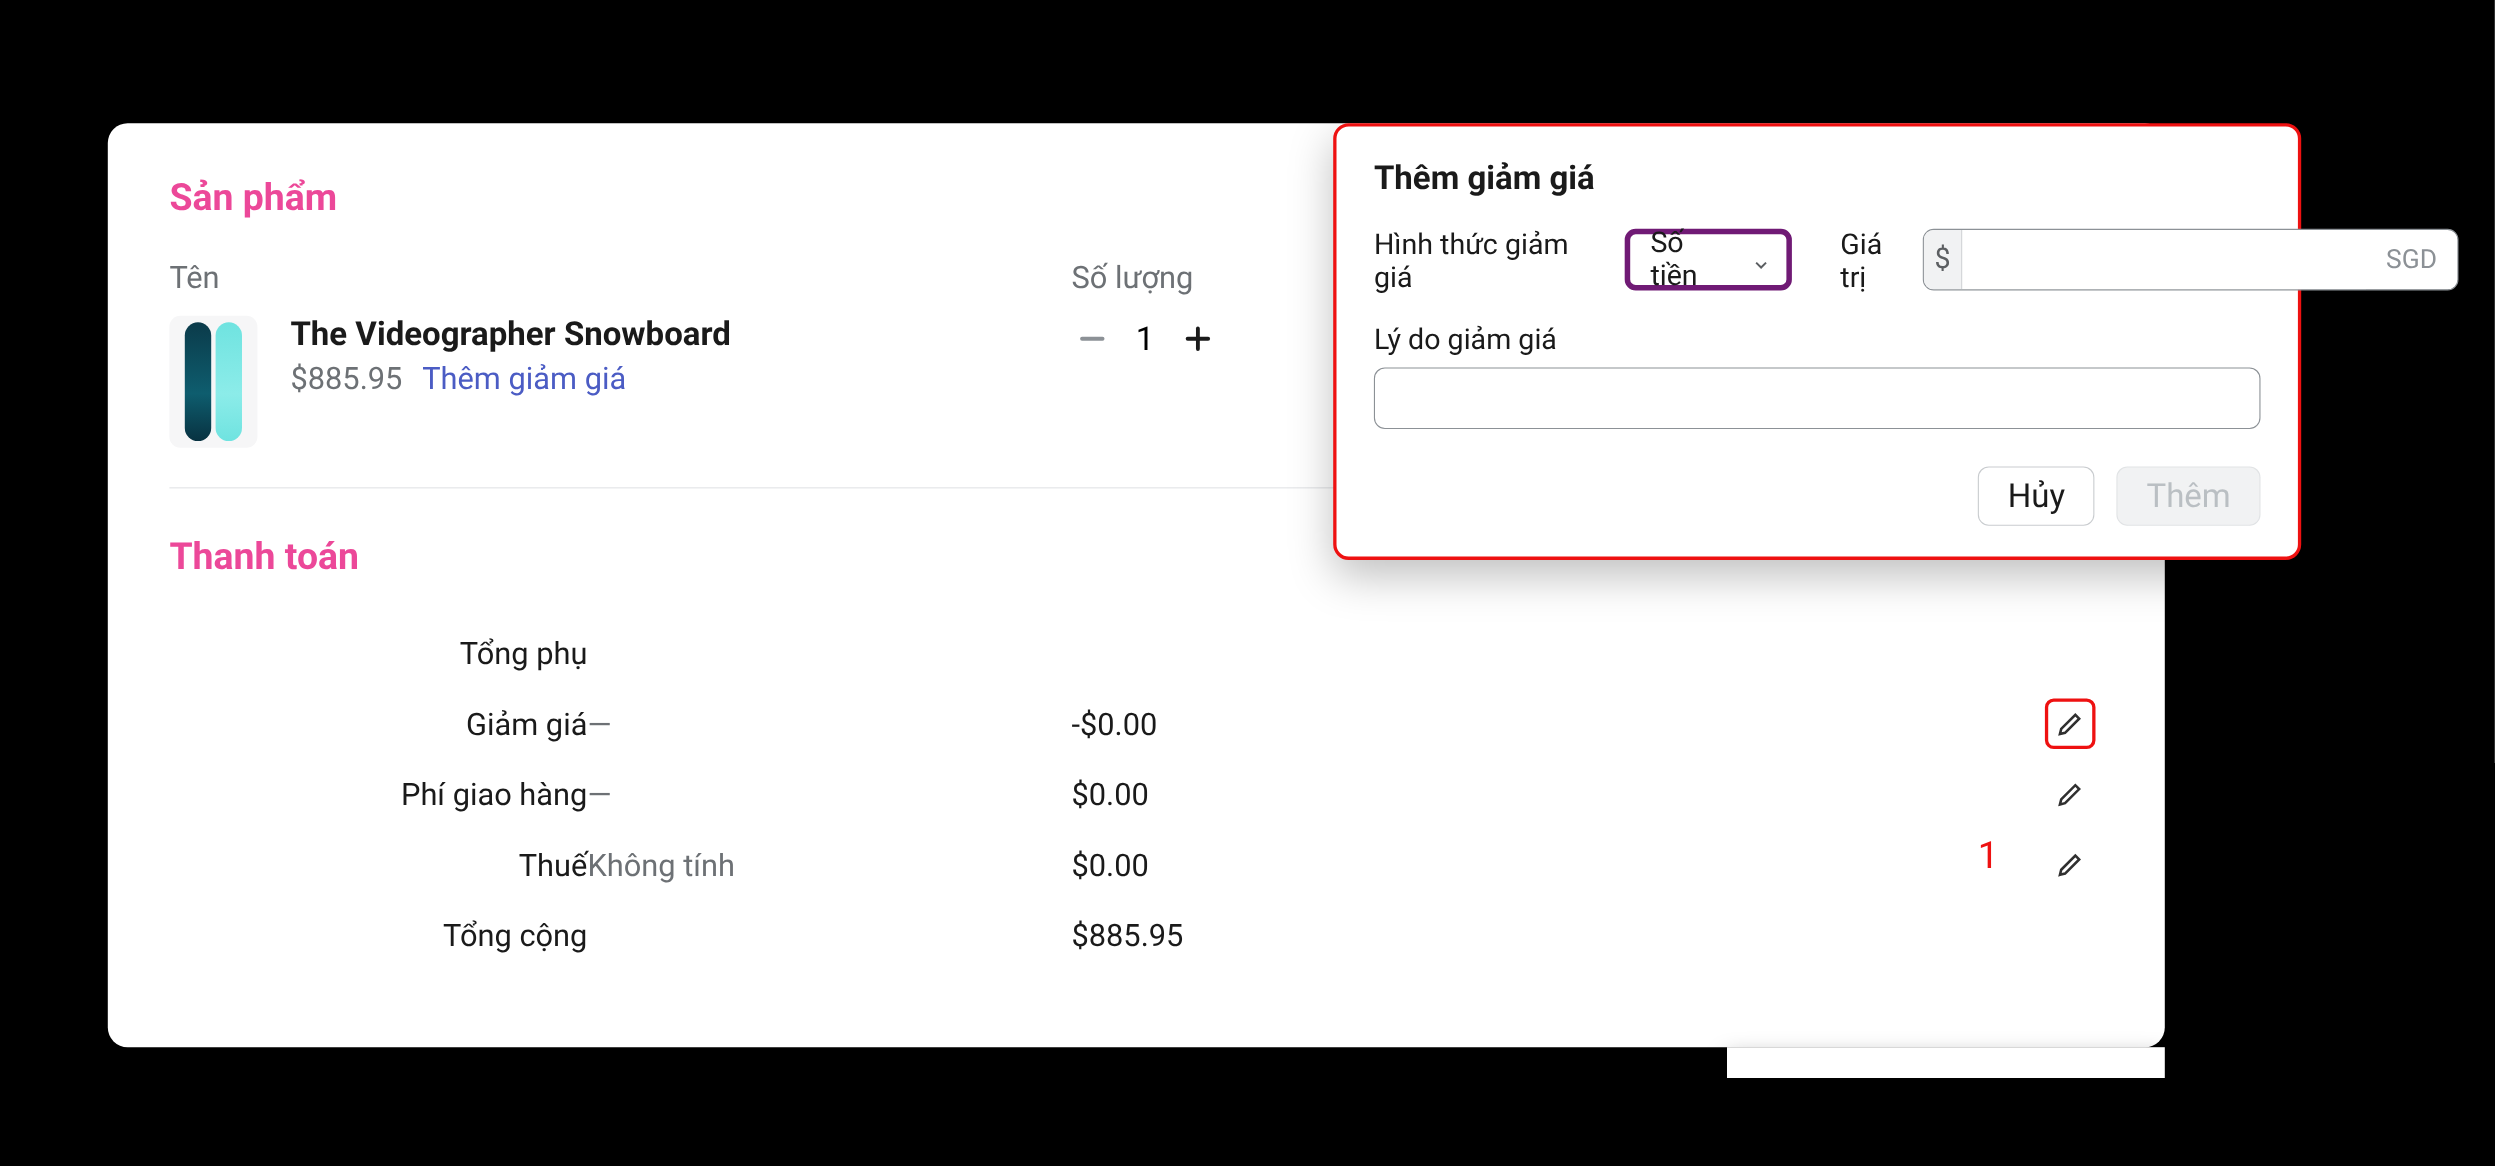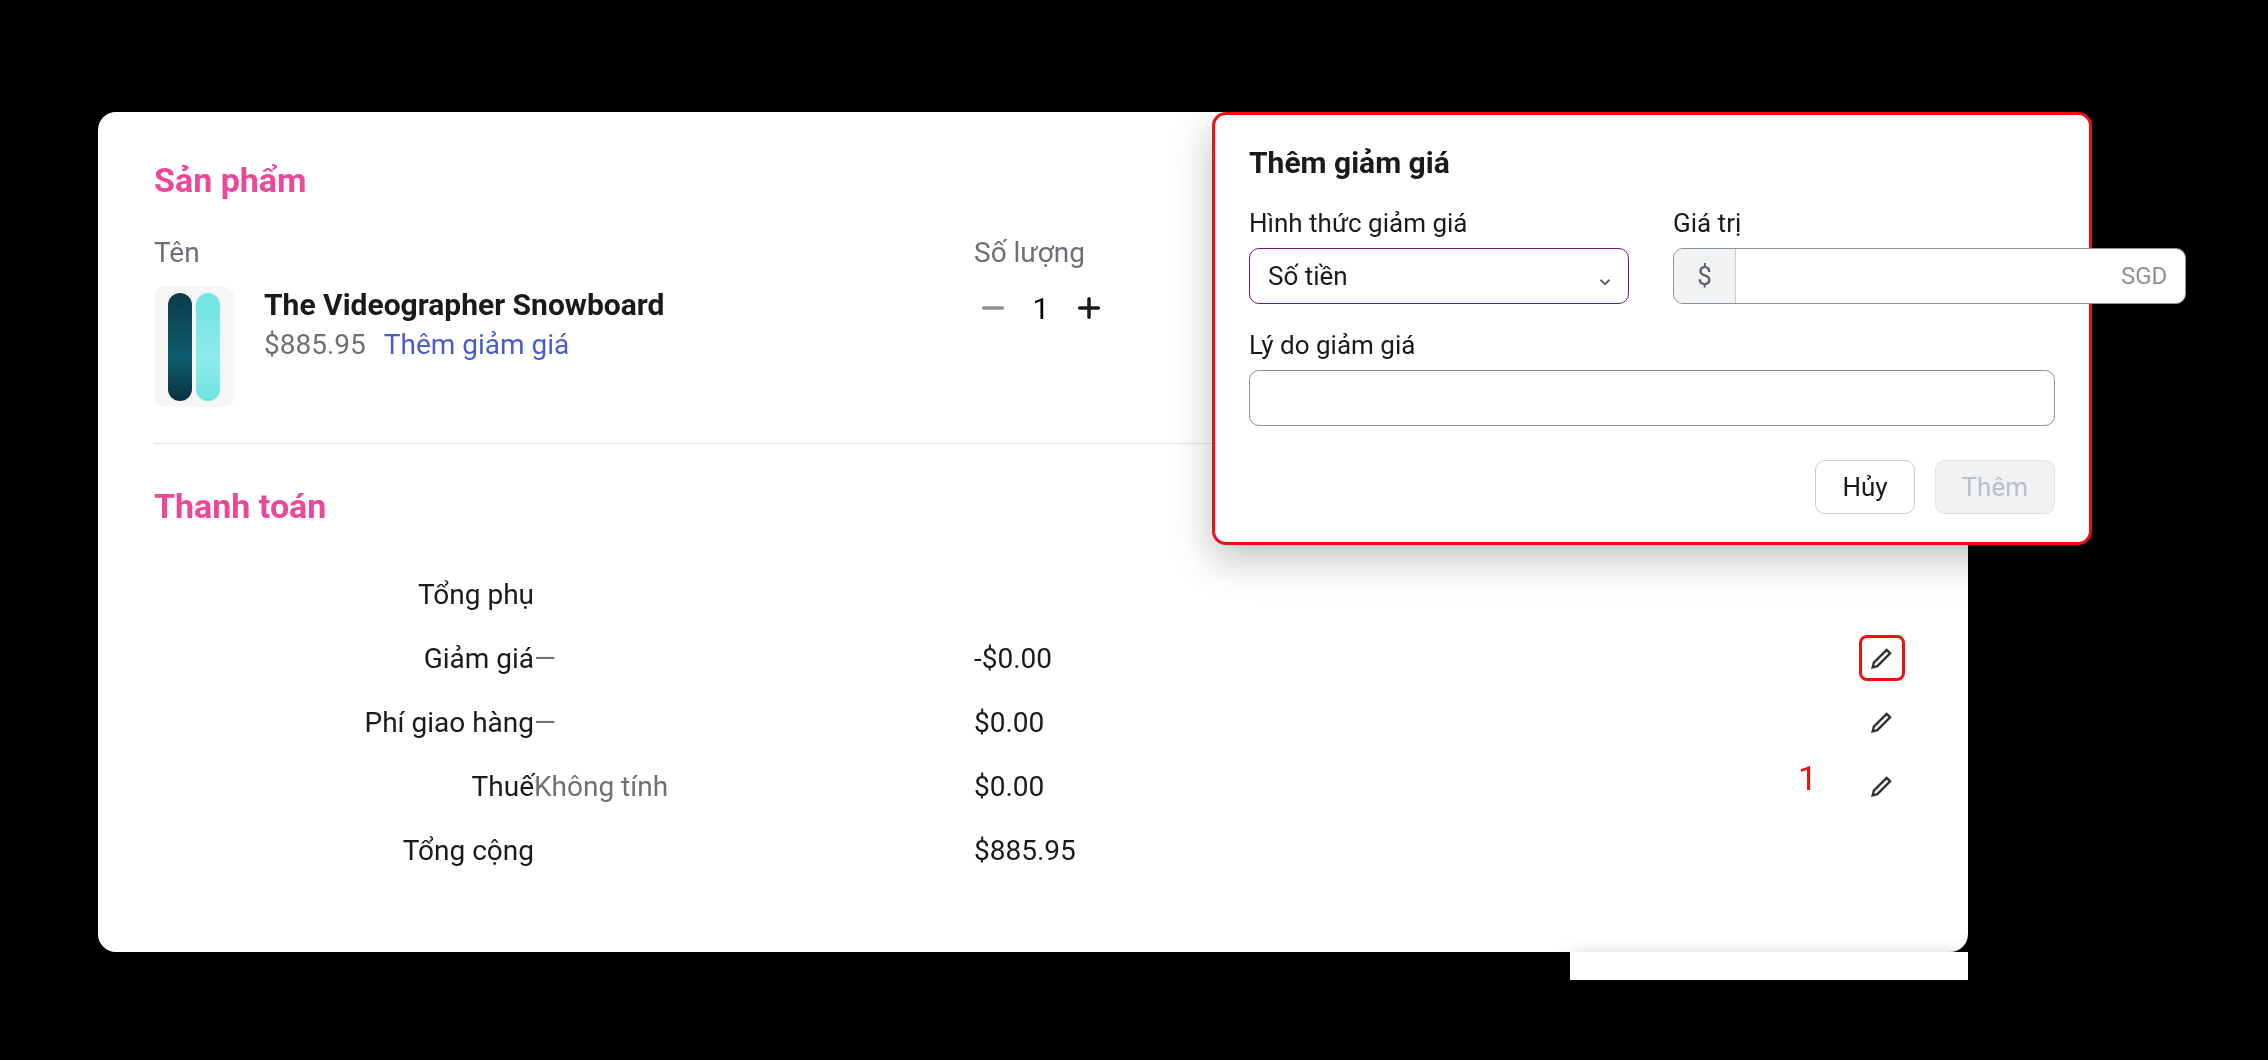--- a/index.html
+++ b/index.html
@@ -145,28 +145,28 @@
     padding: 30px 34px 28px;
     box-shadow: 0 14px 40px rgba(0,0,0,0.25);
   }
   .popover-title {
     font-size: 30px;
     font-weight: 700;
     color: #1a1a1a;
     margin-bottom: 28px;
   }
   .field-row { display: flex; gap: 44px; margin-bottom: 26px; }
-  .field { display: flex; flex-direction: column; gap: 10px; }
+  .field { display: flex; gap: 10px; }
   .field.type { flex: 0 0 380px; }
   .field.value { flex: 1; }
   .field-label { font-size: 26px; color: #1a1a1a; }
 
   .select {
     position: relative;
-    border: 1px solid #701a75;
+    border: 5px solid #701a75;
     border-radius: 10px;
     height: 56px;
     display: flex;
     align-items: center;
     padding: 0 44px 0 18px;
     font-size: 26px;
     color: #1a1a1a;
     background: #fff;
     cursor: pointer;
   }
@@ -223,21 +223,21 @@
   .popover-actions {
     display: flex;
     justify-content: flex-end;
     gap: 20px;
     margin-top: 34px;
   }
   .btn {
     height: 54px;
     padding: 0 26px;
     border-radius: 10px;
-    font-size: 26px;
+    font-size: 30px;
     display: flex; align-items: center; justify-content: center;
     cursor: pointer;
     border: 1px solid #c9cccf;
     background: #fff;
     color: #1a1a1a;
   }
   .btn.primary {
     background: #f1f2f3;
     border: 1px solid #e1e3e5;
     color: #babfc3;

